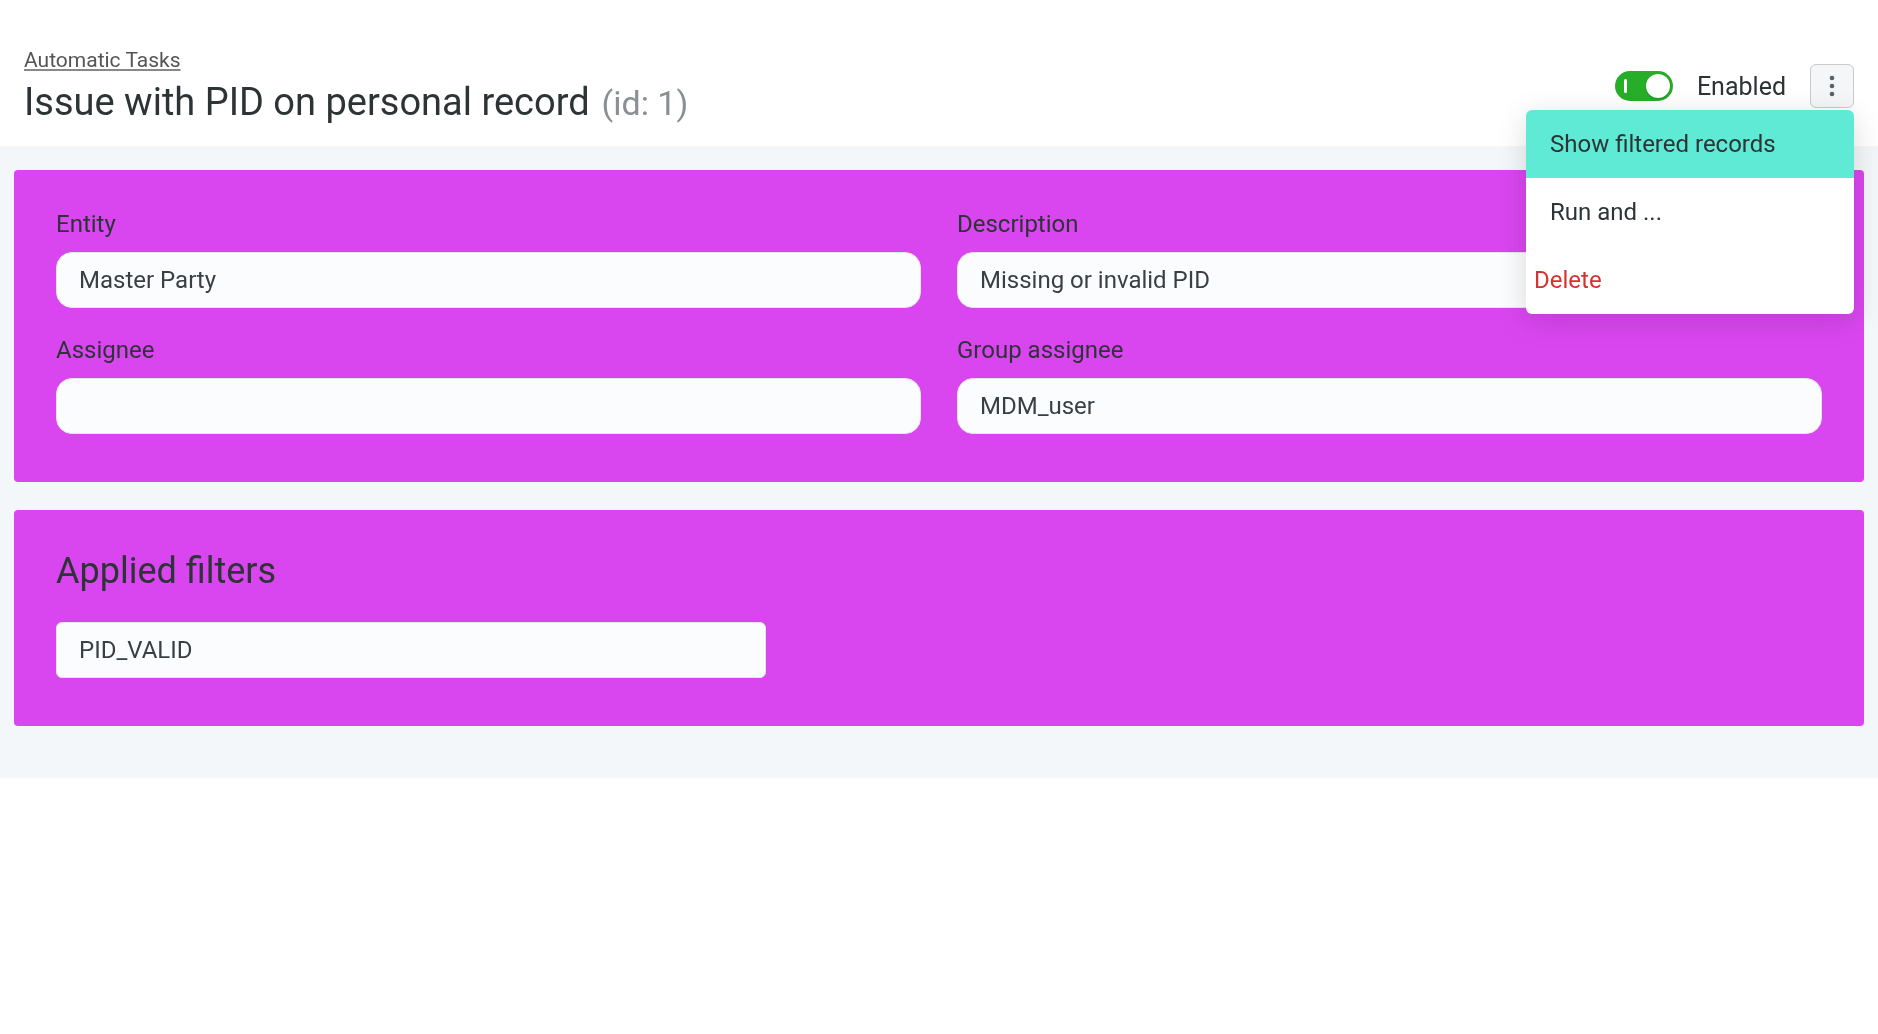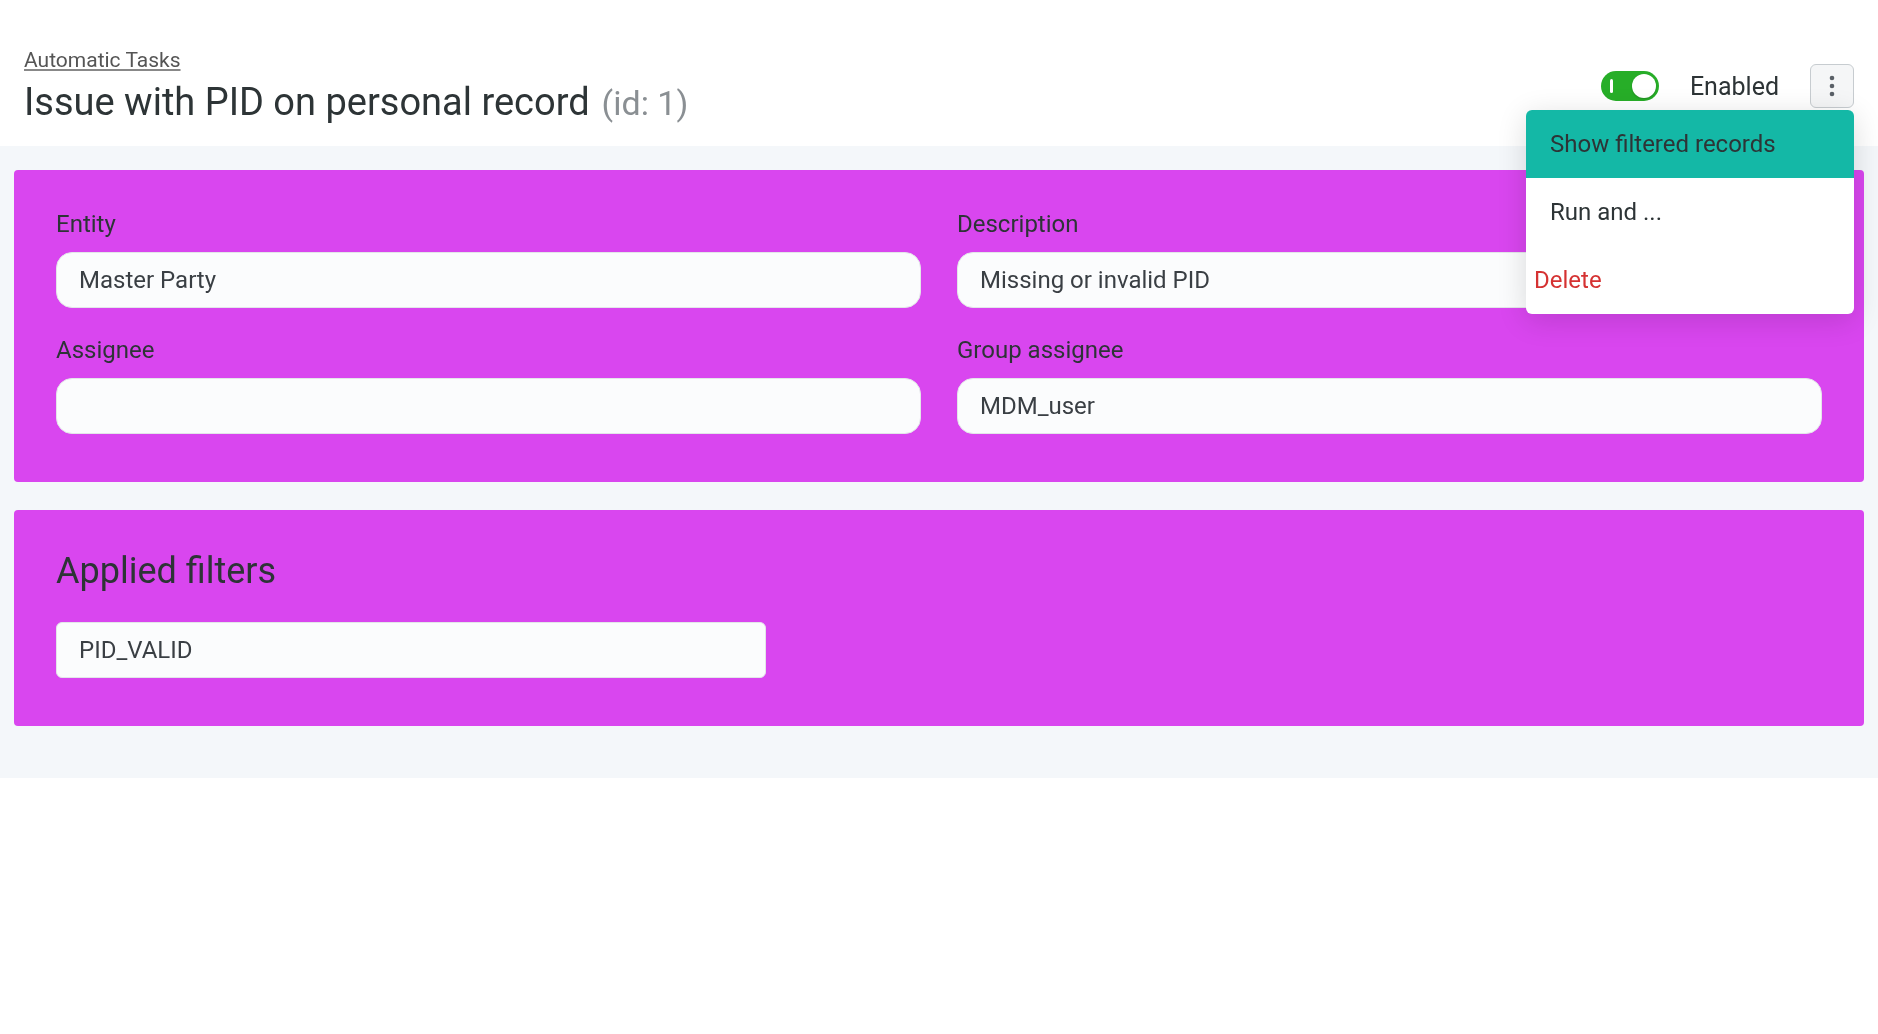--- a/index.html
+++ b/index.html
@@ -42,21 +42,21 @@
     color: #2d3436;
     margin: 0;
   }
   .page-id {
     font-size: 34px;
     color: #8a8f93;
   }
   .header-right {
     display: flex;
     align-items: center;
-    gap: 31px;
+    gap: 24px;
     padding-top: 16px;
     position: relative;
   }
   .toggle {
     width: 58px;
     height: 30px;
     background: #27ae28;
     border-radius: 15px;
     position: relative;
     cursor: pointer;
@@ -110,21 +110,21 @@
   .dropdown-item {
     padding: 20px 24px;
     font-size: 24px;
     color: #2d3436;
     cursor: pointer;
     white-space: nowrap;
     overflow: hidden;
     text-overflow: ellipsis;
   }
   .dropdown-item.hover {
-    background: #14b8a6;
+    background: #5eead4;
   }
   .dropdown-item.danger {
     color: #d53232;
     padding-left: 8px;
   }
 
   .body-bg {
     background: #f4f7fa;
     padding: 24px 14px;
   }

